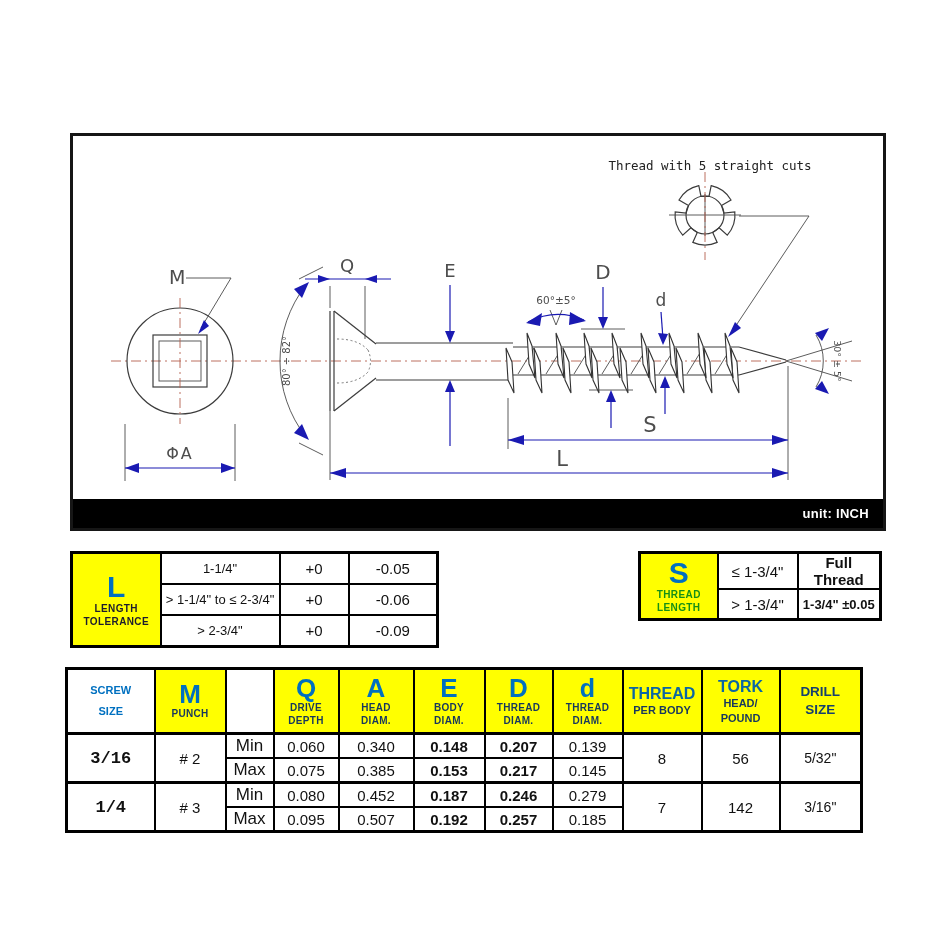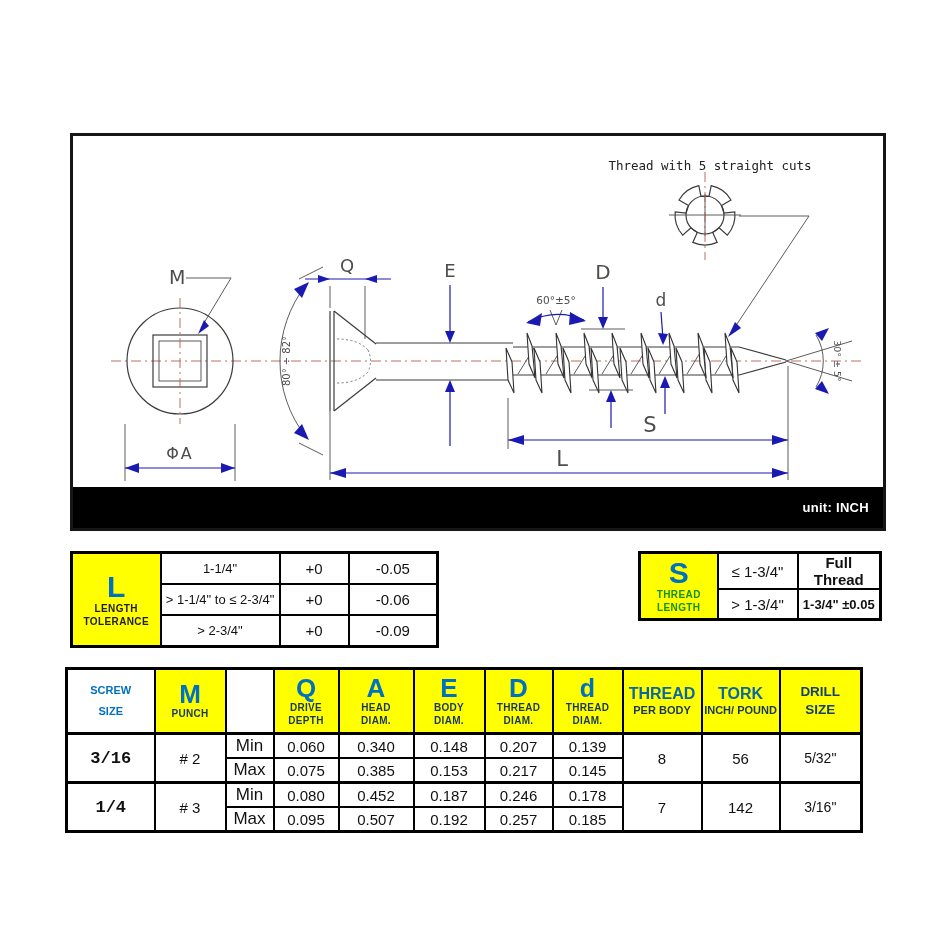--- a/index.html
+++ b/index.html
@@ -7,21 +7,21 @@
     width:950px;height:950px;position:relative;background:#fff;
     font-family:"Liberation Sans",sans-serif;color:#111;overflow:hidden;
   }
   
   #draw-box{
     position:absolute;left:70px;top:133px;width:810px;height:392px;
     border:3px solid #161616;background:#fff;
   }
   #draw-box svg{display:block;}
   .unitbar{
-    position:absolute;left:0;right:0;bottom:0;height:41px;background:#000;
+    position:absolute;left:0;right:0;bottom:0;height:29px;background:#000;
     color:#fff;font-weight:bold;font-size:13px;
     display:flex;align-items:center;justify-content:flex-end;
     padding-right:14px;box-sizing:border-box;letter-spacing:.3px;
   }
   
   .ln{stroke:#3c3c3c;stroke-width:1.2;fill:none;}
   .thin{stroke:#4a4a4a;stroke-width:.9;fill:none;}
   .bl{stroke:#1a1ab2;stroke-width:1.2;fill:none;}
   .bf{fill:#1a1ab2;stroke:none;}
   .cl{stroke:#b4604f;stroke-width:.9;fill:none;stroke-dasharray:10 4 2 4;}
@@ -50,21 +50,21 @@
   #spec-table th{height:62px;}
   #spec-table td{height:22px;font-size:15px;}
   #spec-table .letter{color:#0070C0;font-weight:bold;font-size:26px;line-height:27px;display:block;}
   #spec-table .letter.lc{font-size:25px;}
   #spec-table .sub{display:block;font-weight:bold;font-size:10px;line-height:12.5px;color:#17375E;letter-spacing:.3px;}
   #spec-table .two-blue{color:#0070C0;font-weight:bold;font-size:11px;line-height:21px;}
   #spec-table .mid-blue{display:block;color:#0b66a4;font-weight:bold;font-size:16px;line-height:19px;}
   #spec-table .mid-sub{display:block;color:#17375E;font-weight:bold;font-size:11px;line-height:15px;}
   #spec-table .drill-h{color:#17406e;font-weight:bold;font-size:13.5px;line-height:18px;}
   #spec-table .mm{font-size:17px;}
-  #spec-table .b{font-weight:normal;}
+  #spec-table .b{font-weight:bold;}
   #spec-table .size{font-weight:bold;font-size:17px;font-family:Liberation Mono, monospace;}
   #spec-table tr.gsep td{border-top:3px solid #000;}
   #spec-table .drill{font-size:14px;}
 </style>
 </head>
 <body>
 
 <div id="draw-box">
   <svg width="810" height="367" viewBox="0 0 810 367">
 
@@ -359,21 +359,21 @@
       <span class="letter lc">d</span>
       <span class="sub">THREAD</span>
       <span class="sub">DIAM.</span>
     </th>
     <th class="yellow">
       <span class="mid-blue">THREAD</span>
       <span class="mid-sub">PER BODY</span>
     </th>
     <th class="yellow">
       <span class="mid-blue">TORK</span>
-      <span class="mid-sub">INCH/ POUND</span>
+      <span class="mid-sub">HEAD/ POUND</span>
     </th>
     <th class="yellow">
       <div class="drill-h"><span>DRILL</span><br><span>SIZE</span></div>
     </th>
   </tr>
 
   <tr class="gsep">
     <td rowspan="2" class="size">3/16</td>
     <td rowspan="2"># 2</td>
     <td class="mm">Min</td>
@@ -396,21 +396,21 @@
   </tr>
 
   <tr class="gsep">
     <td rowspan="2" class="size">1/4</td>
     <td rowspan="2"># 3</td>
     <td class="mm">Min</td>
     <td>0.080</td>
     <td>0.452</td>
     <td class="b">0.187</td>
     <td class="b">0.246</td>
-    <td>0.178</td>
+    <td>0.279</td>
     <td rowspan="2">7</td>
     <td rowspan="2">142</td>
     <td rowspan="2" class="drill">3/16"</td>
   </tr>
   <tr>
     <td class="mm">Max</td>
     <td>0.095</td>
     <td>0.507</td>
     <td class="b">0.192</td>
     <td class="b">0.257</td>

